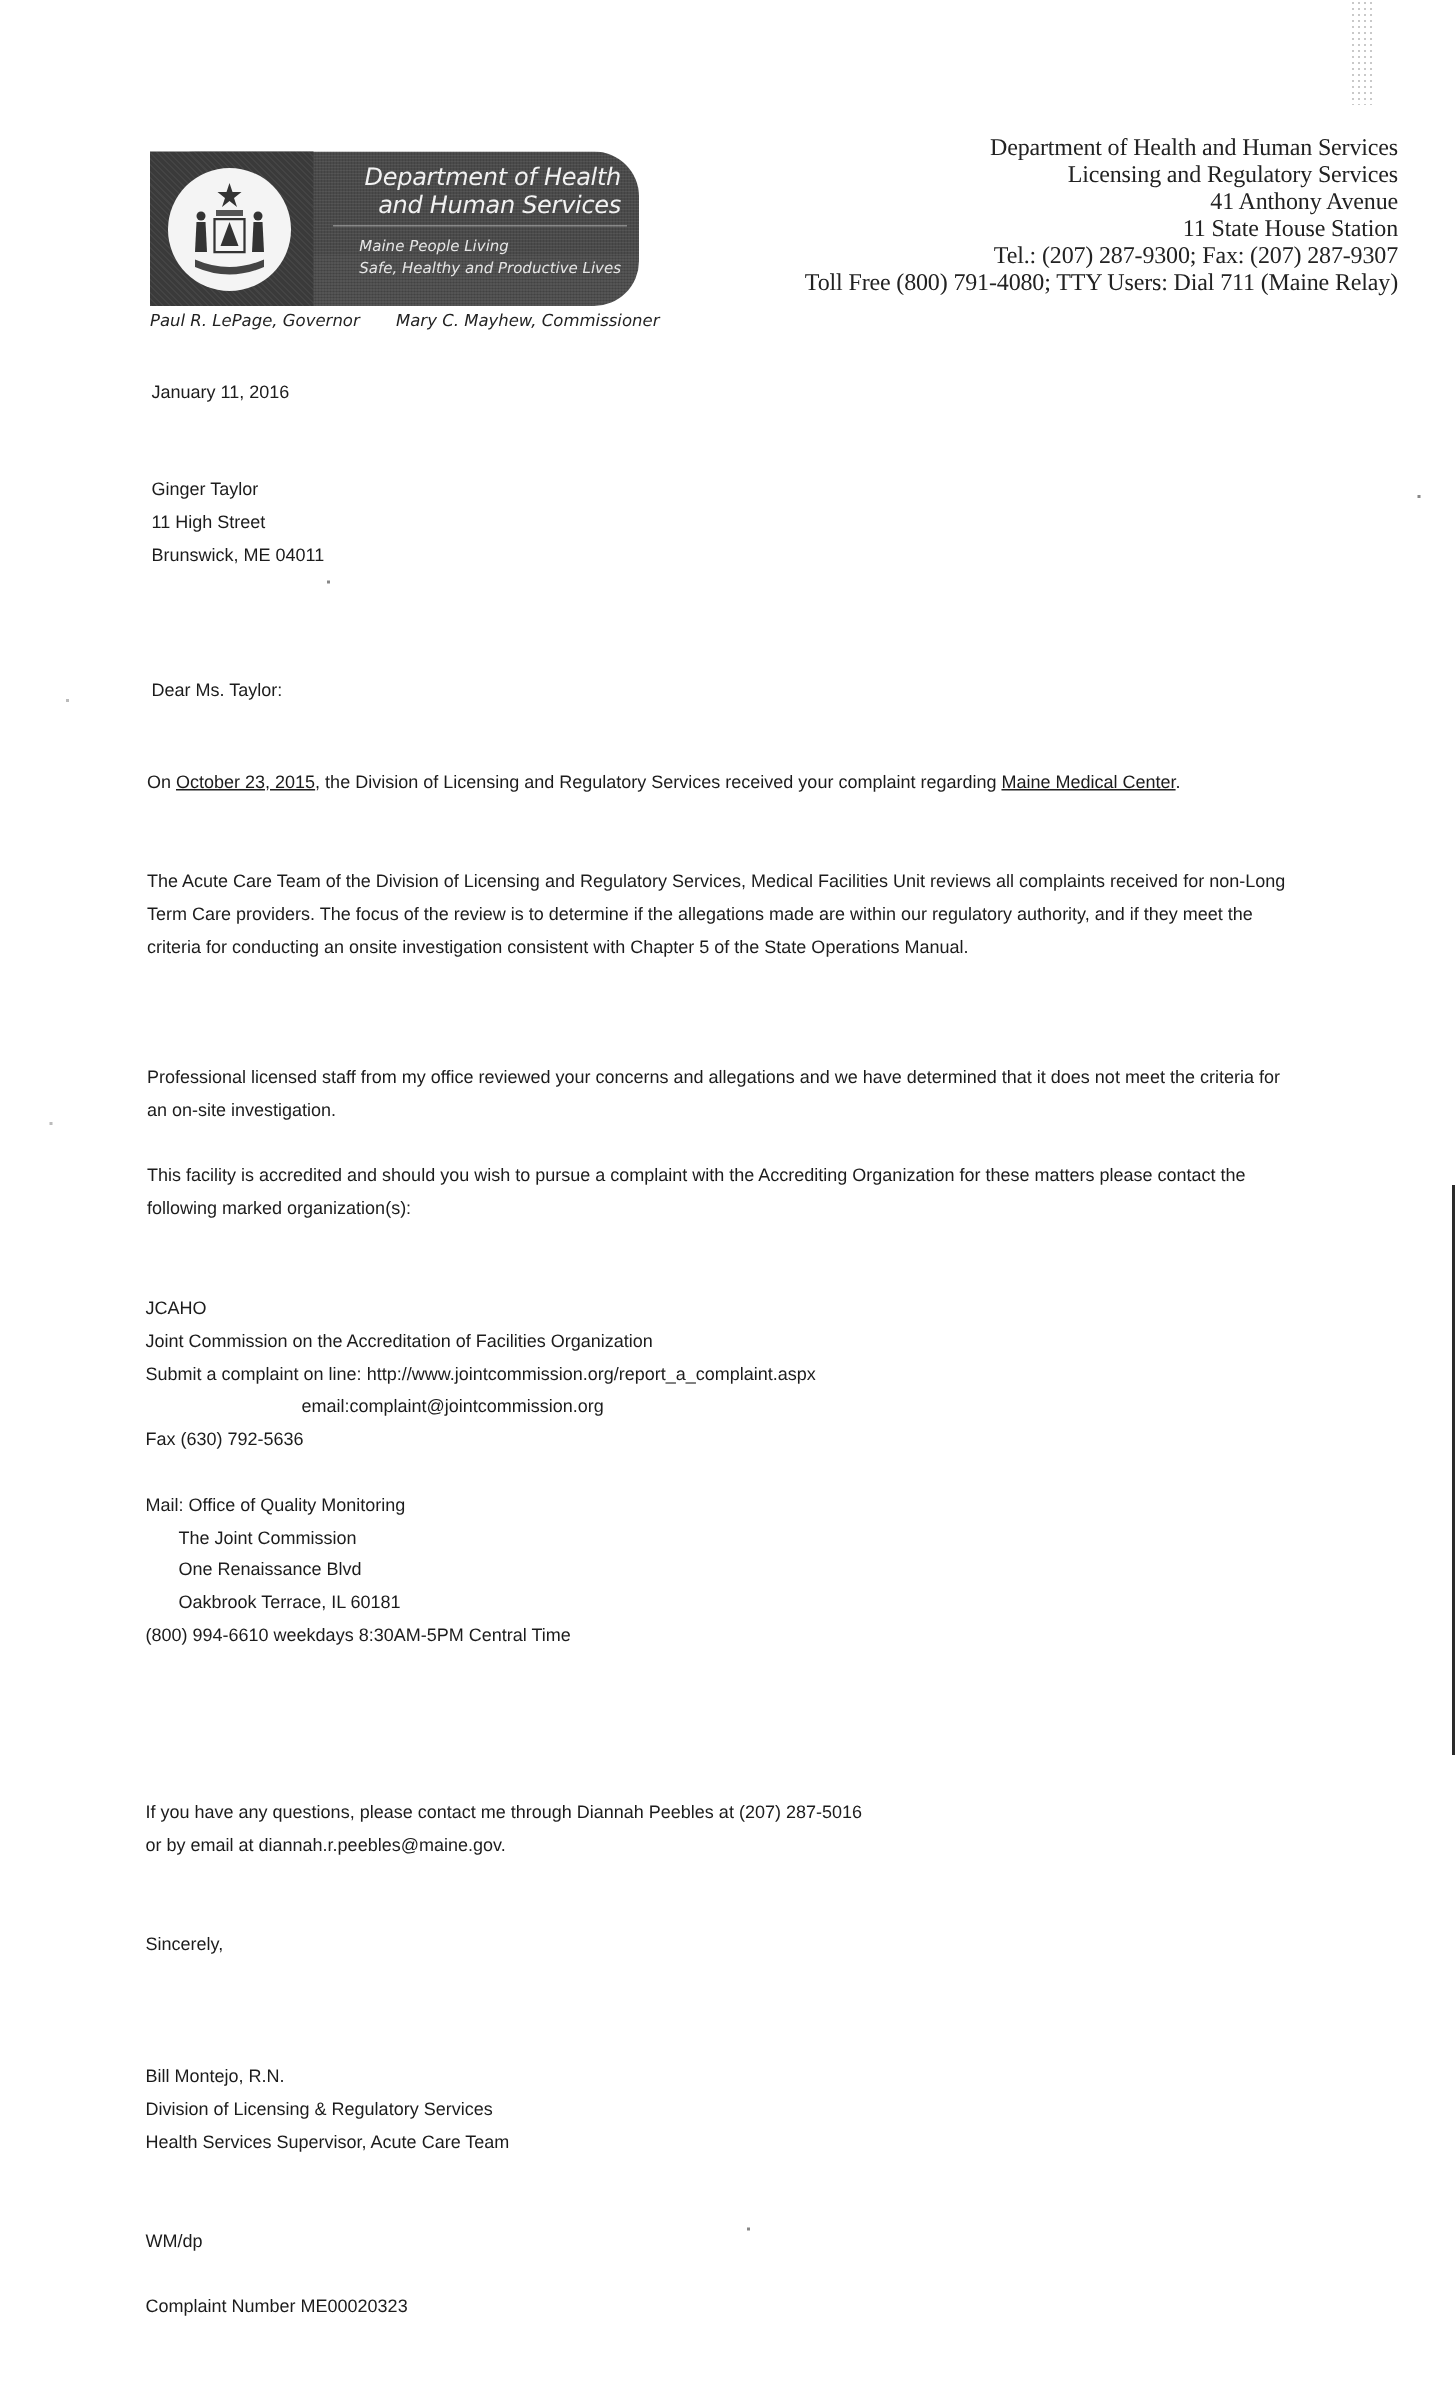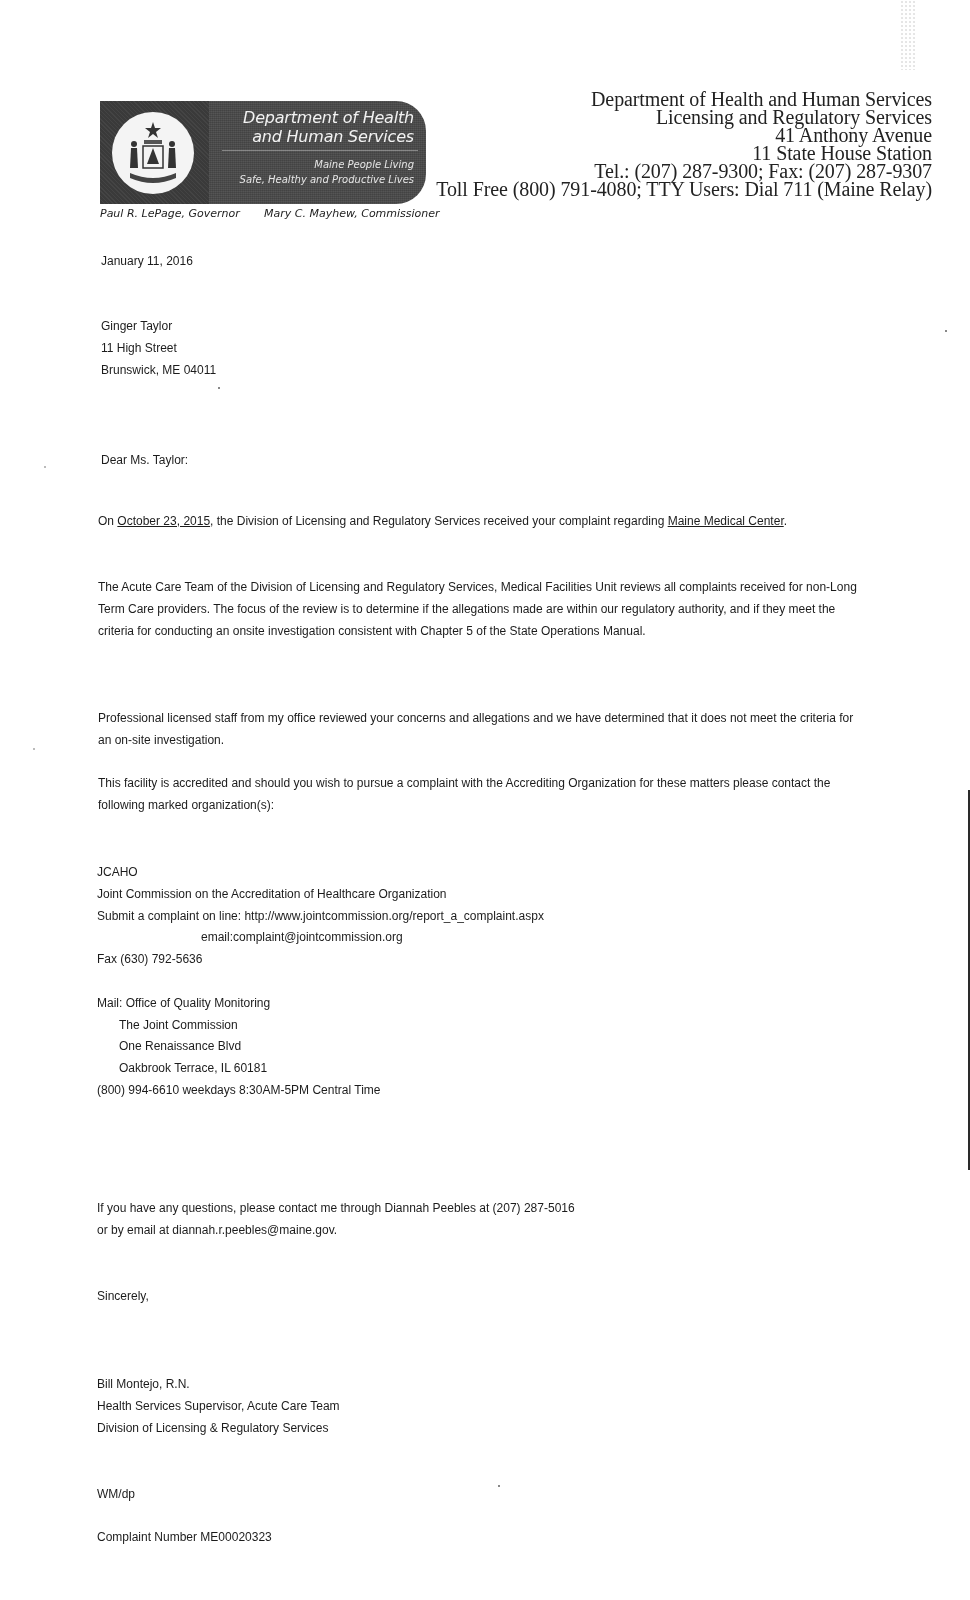--- a/index.html
+++ b/index.html
@@ -33,37 +33,37 @@
       position: absolute; left: 12px; top: 11px; width: 82px; height: 82px;
       border-radius: 50%; background: #f4f4f4;
       display: flex; align-items: center; justify-content: center;
     }
     .banner-title {
       position: absolute; right: 12px; top: 7px; text-align: right;
       color: #f2f2f2; font-style: italic; font-size: 16px; line-height: 19px;
       font-family: "DejaVu Sans", sans-serif; letter-spacing: -0.2px;
     }
     .banner-tag {
-      position: absolute; right: 12px; top: 56px; text-align: right;
+      position: absolute; right: 12px; top: 56px; 
       color: #e6e6e6; font-style: italic; font-size: 10px; line-height: 15px;
       font-family: "DejaVu Sans", sans-serif;
     }
     .banner-rule {
       position: absolute; left: 122px; right: 8px; top: 49px; height: 1px;
       background: rgba(255,255,255,0.35);
     }
     .officials {
       top: 207px; font-style: italic; font-size: 11px; color: #222;
       font-family: "DejaVu Sans", sans-serif;
     }
 
     
     .return-addr {
       right: 38px; top: 90px; text-align: right;
-      font-family: "Liberation Serif", serif; font-size: 20px; line-height: 18px;
+      font-family: "Liberation Serif", serif; font-size: 16px; line-height: 18px;
       color: #222; letter-spacing: -0.1px;
     }
 
     
     .txt { font-size: 12px; line-height: 21.8px; color: #1c1c1c; }
     .u { text-decoration: underline; }
     .indent1 { padding-left: 104px; }
     .indent2 { padding-left: 22px; }
 
     .scan-line {
@@ -135,21 +135,21 @@
 </div>
 
 <div class="abs txt" style="left:98px; top:577px; width:775px;">The Acute Care Team of the Division of Licensing and Regulatory Services, Medical Facilities Unit reviews all complaints received for non-Long Term Care providers.  The focus of the review is to determine if the allegations made are within our regulatory authority, and if they meet the criteria for conducting an onsite investigation consistent with Chapter 5 of the State Operations Manual.</div>
 
 <div class="abs txt" style="left:98px; top:708px; width:765px;">Professional licensed staff from my office reviewed your concerns and allegations and we have determined that it does not meet the criteria for an on-site investigation.</div>
 
 <div class="abs txt" style="left:98px; top:773px; width:760px;">This facility is accredited and should you wish to pursue a complaint with the Accrediting Organization for these matters please contact the following marked organization(s):</div>
 
 <div class="abs txt" style="left:97px; top:862px; width:760px;">
   <div>JCAHO</div>
-  <div>Joint Commission on the Accreditation of Healthcare Organization</div>
+  <div>Joint Commission on the Accreditation of Facilities Organization</div>
   <div>
     <span>Submit a complaint on line: </span><span>http://www.jointcommission.org/report_a_complaint.aspx</span>
   </div>
   <div class="indent1">email:complaint@jointcommission.org</div>
   <div>Fax (630) 792-5636</div>
   <div style="height:21.8px;"></div>
   <div>Mail: Office of Quality Monitoring</div>
   <div class="indent2">The Joint Commission</div>
   <div class="indent2">One Renaissance Blvd</div>
   <div class="indent2">Oakbrook Terrace, IL 60181</div>
@@ -158,22 +158,22 @@
 
 <div class="abs txt" style="left:97px; top:1198px; width:800px;">
   <div>If you have any questions, please contact me through Diannah Peebles at (207) 287-5016</div>
   <div>or by email at diannah.r.peebles@maine.gov.</div>
 </div>
 
 <div class="abs txt" style="left:97px; top:1286px;">Sincerely,</div>
 
 <div class="abs txt" style="left:97px; top:1374px;">
   <div>Bill Montejo, R.N.</div>
+  <div>Division of Licensing &amp; Regulatory Services</div>
   <div>Health Services Supervisor, Acute Care Team</div>
-  <div>Division of Licensing &amp; Regulatory Services</div>
 </div>
 
 <div class="abs txt" style="left:97px; top:1484px;">WM/dp</div>
 
 <div class="abs txt" style="left:97px; top:1527px;">Complaint Number ME00020323</div>
 
 <div class="speck" style="left:218px; top:387px;"></div>
 <div class="speck" style="left:945px; top:330px;"></div>
 <div class="speck" style="left:498px; top:1485px;"></div>
 <div class="speck" style="left:44px; top:466px; background:#bbb;"></div>

